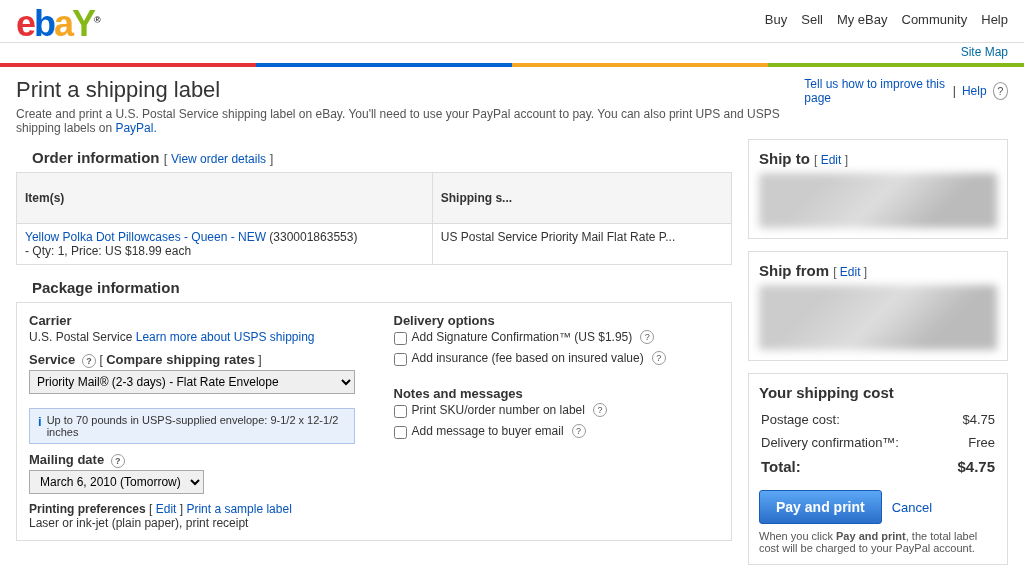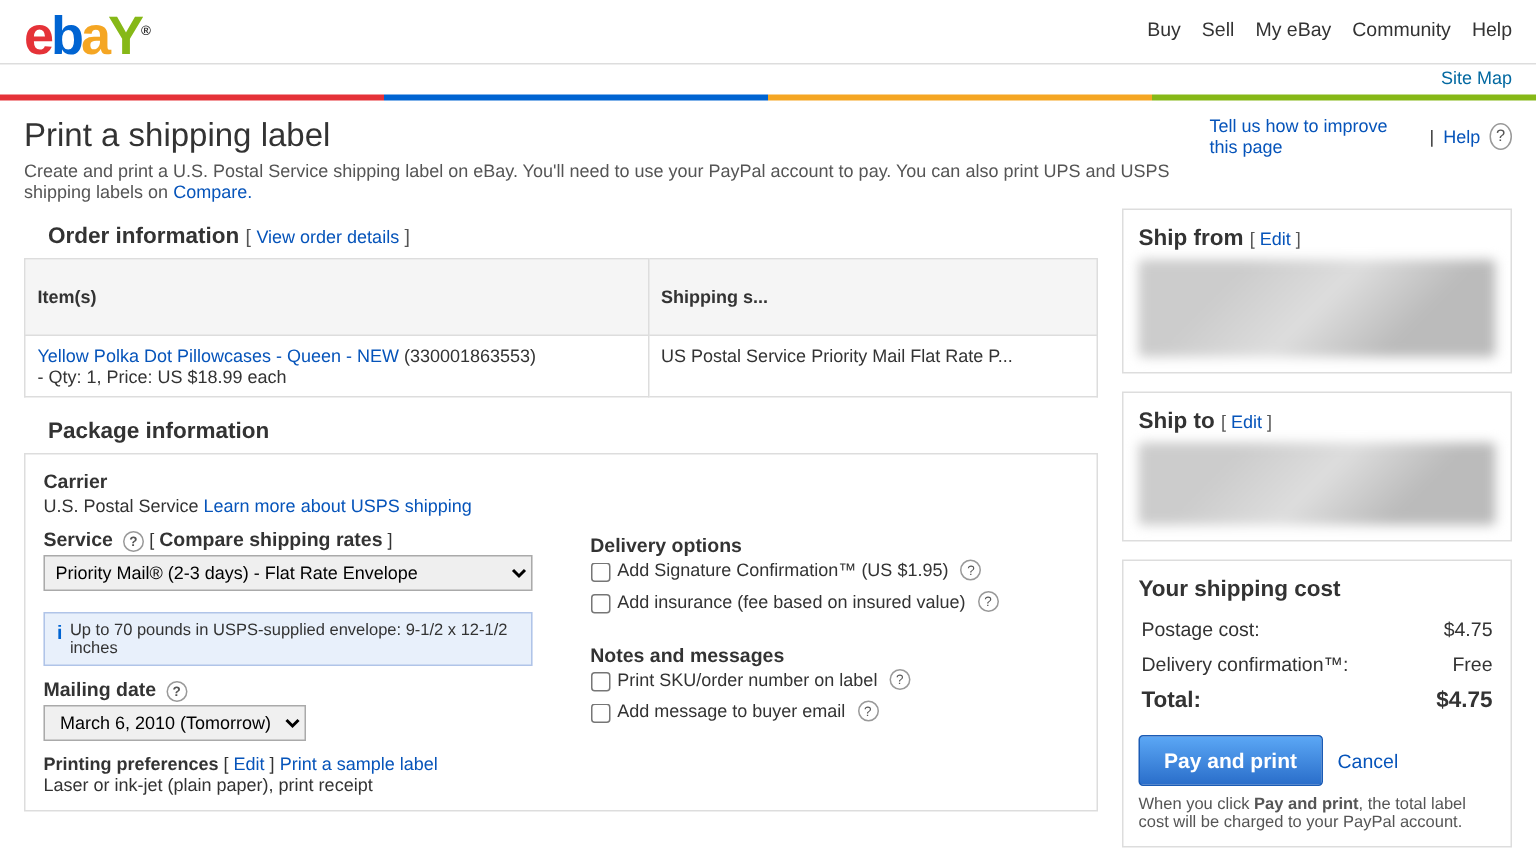--- a/index.html
+++ b/index.html
@@ -49,21 +49,21 @@
     .section-header .bracket { font-weight: normal; font-size: 13px; color: #555; }
 
     
     #order-table { width: 100%; border-collapse: collapse; border: 1px solid #ddd; font-size: 12px; }
     #order-table th { background: #f5f5f5; border: 1px solid #ddd; padding: 18px 8px; text-align: left; font-weight: bold; }
     #order-table td { border: 1px solid #ddd; padding: 6px 8px; vertical-align: top; }
     #order-table td a { color: #0654ba; text-decoration: none; }
 
     
     #package-box { border: 1px solid #ddd; padding: 10px 12px; margin-bottom: 10px; }
-    #package-inner { display: flex; gap: 39px; align-items: center; }
+    #package-inner { display: flex; gap: 39px; }
     .pkg-left { flex: 1; }
     .pkg-right { flex: 1; }
     .field-label { font-weight: bold; font-size: 13px; margin-bottom: 2px; }
     .field-value { font-size: 12px; margin-bottom: 8px; }
     .field-value a { color: #0654ba; text-decoration: none; font-size: 12px; }
     select.service-select { width: 100%; padding: 3px; font-size: 12px; border: 1px solid #aaa; margin-bottom: 6px; }
     .info-box { background: #e8f0fb; border: 1px solid #b0c4e8; padding: 5px 8px; font-size: 11px; color: #333; display: flex; gap: 5px; align-items: flex-start; margin-bottom: 8px; }
     .info-icon { color: #0064d2; font-weight: bold; font-size: 13px; }
 
     .checkbox-row { display: flex; align-items: flex-start; gap: 5px; margin-bottom: 6px; font-size: 12px; }
@@ -120,21 +120,21 @@
 <div id="site-map-row">
   <a>Site Map</a>
 </div>
 
 <div id="color-bar"></div>
 
 <div id="page-header">
   <div id="page-title-area">
     <h1>Print a shipping label</h1>
     <p>
-      <span>Create and print a U.S. Postal Service shipping label on eBay. You'll need to use your PayPal account to pay. You can also print UPS and USPS shipping labels on</span> <a>Compare.</a>
+      <span>Create and print a U.S. Postal Service shipping label on eBay. You'll need to use your PayPal account to pay. You can also print UPS and USPS shipping labels on</span> <a>PayPal.</a>
     </p>
   </div>
   <div id="header-right">
     <a>Tell us how to improve this page</a>
     <span> | </span>
     <a>Help</a>
     <span class="help-circle">?</span>
   </div>
 </div>
 
@@ -237,32 +237,32 @@
           </div>
         </div>
       </div>
     </div>
   </div>
 
   <div id="right-col">
 
     <div class="right-box">
       <div class="right-box-header">
+        <span>Ship to</span>
+        <span style="font-weight:normal; font-size:12px; color:#555;"> [ </span><a>Edit</a><span style="font-weight:normal; font-size:12px; color:#555;"> ]</span>
+      </div>
+      <div class="blurred-content" style="height:55px;"></div>
+    </div>
+
+    <div class="right-box">
+      <div class="right-box-header">
         <span>Ship from</span>
         <span style="font-weight:normal; font-size:12px; color:#555;"> [ </span><a>Edit</a><span style="font-weight:normal; font-size:12px; color:#555;"> ]</span>
       </div>
       <div class="blurred-content" style="height:65px;"></div>
-    </div>
-
-    <div class="right-box">
-      <div class="right-box-header">
-        <span>Ship to</span>
-        <span style="font-weight:normal; font-size:12px; color:#555;"> [ </span><a>Edit</a><span style="font-weight:normal; font-size:12px; color:#555;"> ]</span>
-      </div>
-      <div class="blurred-content" style="height:55px;"></div>
     </div>
 
     <div class="right-box">
       <div class="right-box-header">Your shipping cost</div>
       <table id="cost-table">
         <tbody>
             <tr>
           <td>Postage cost:</td>
           <td>$4.75</td>
         </tr>

